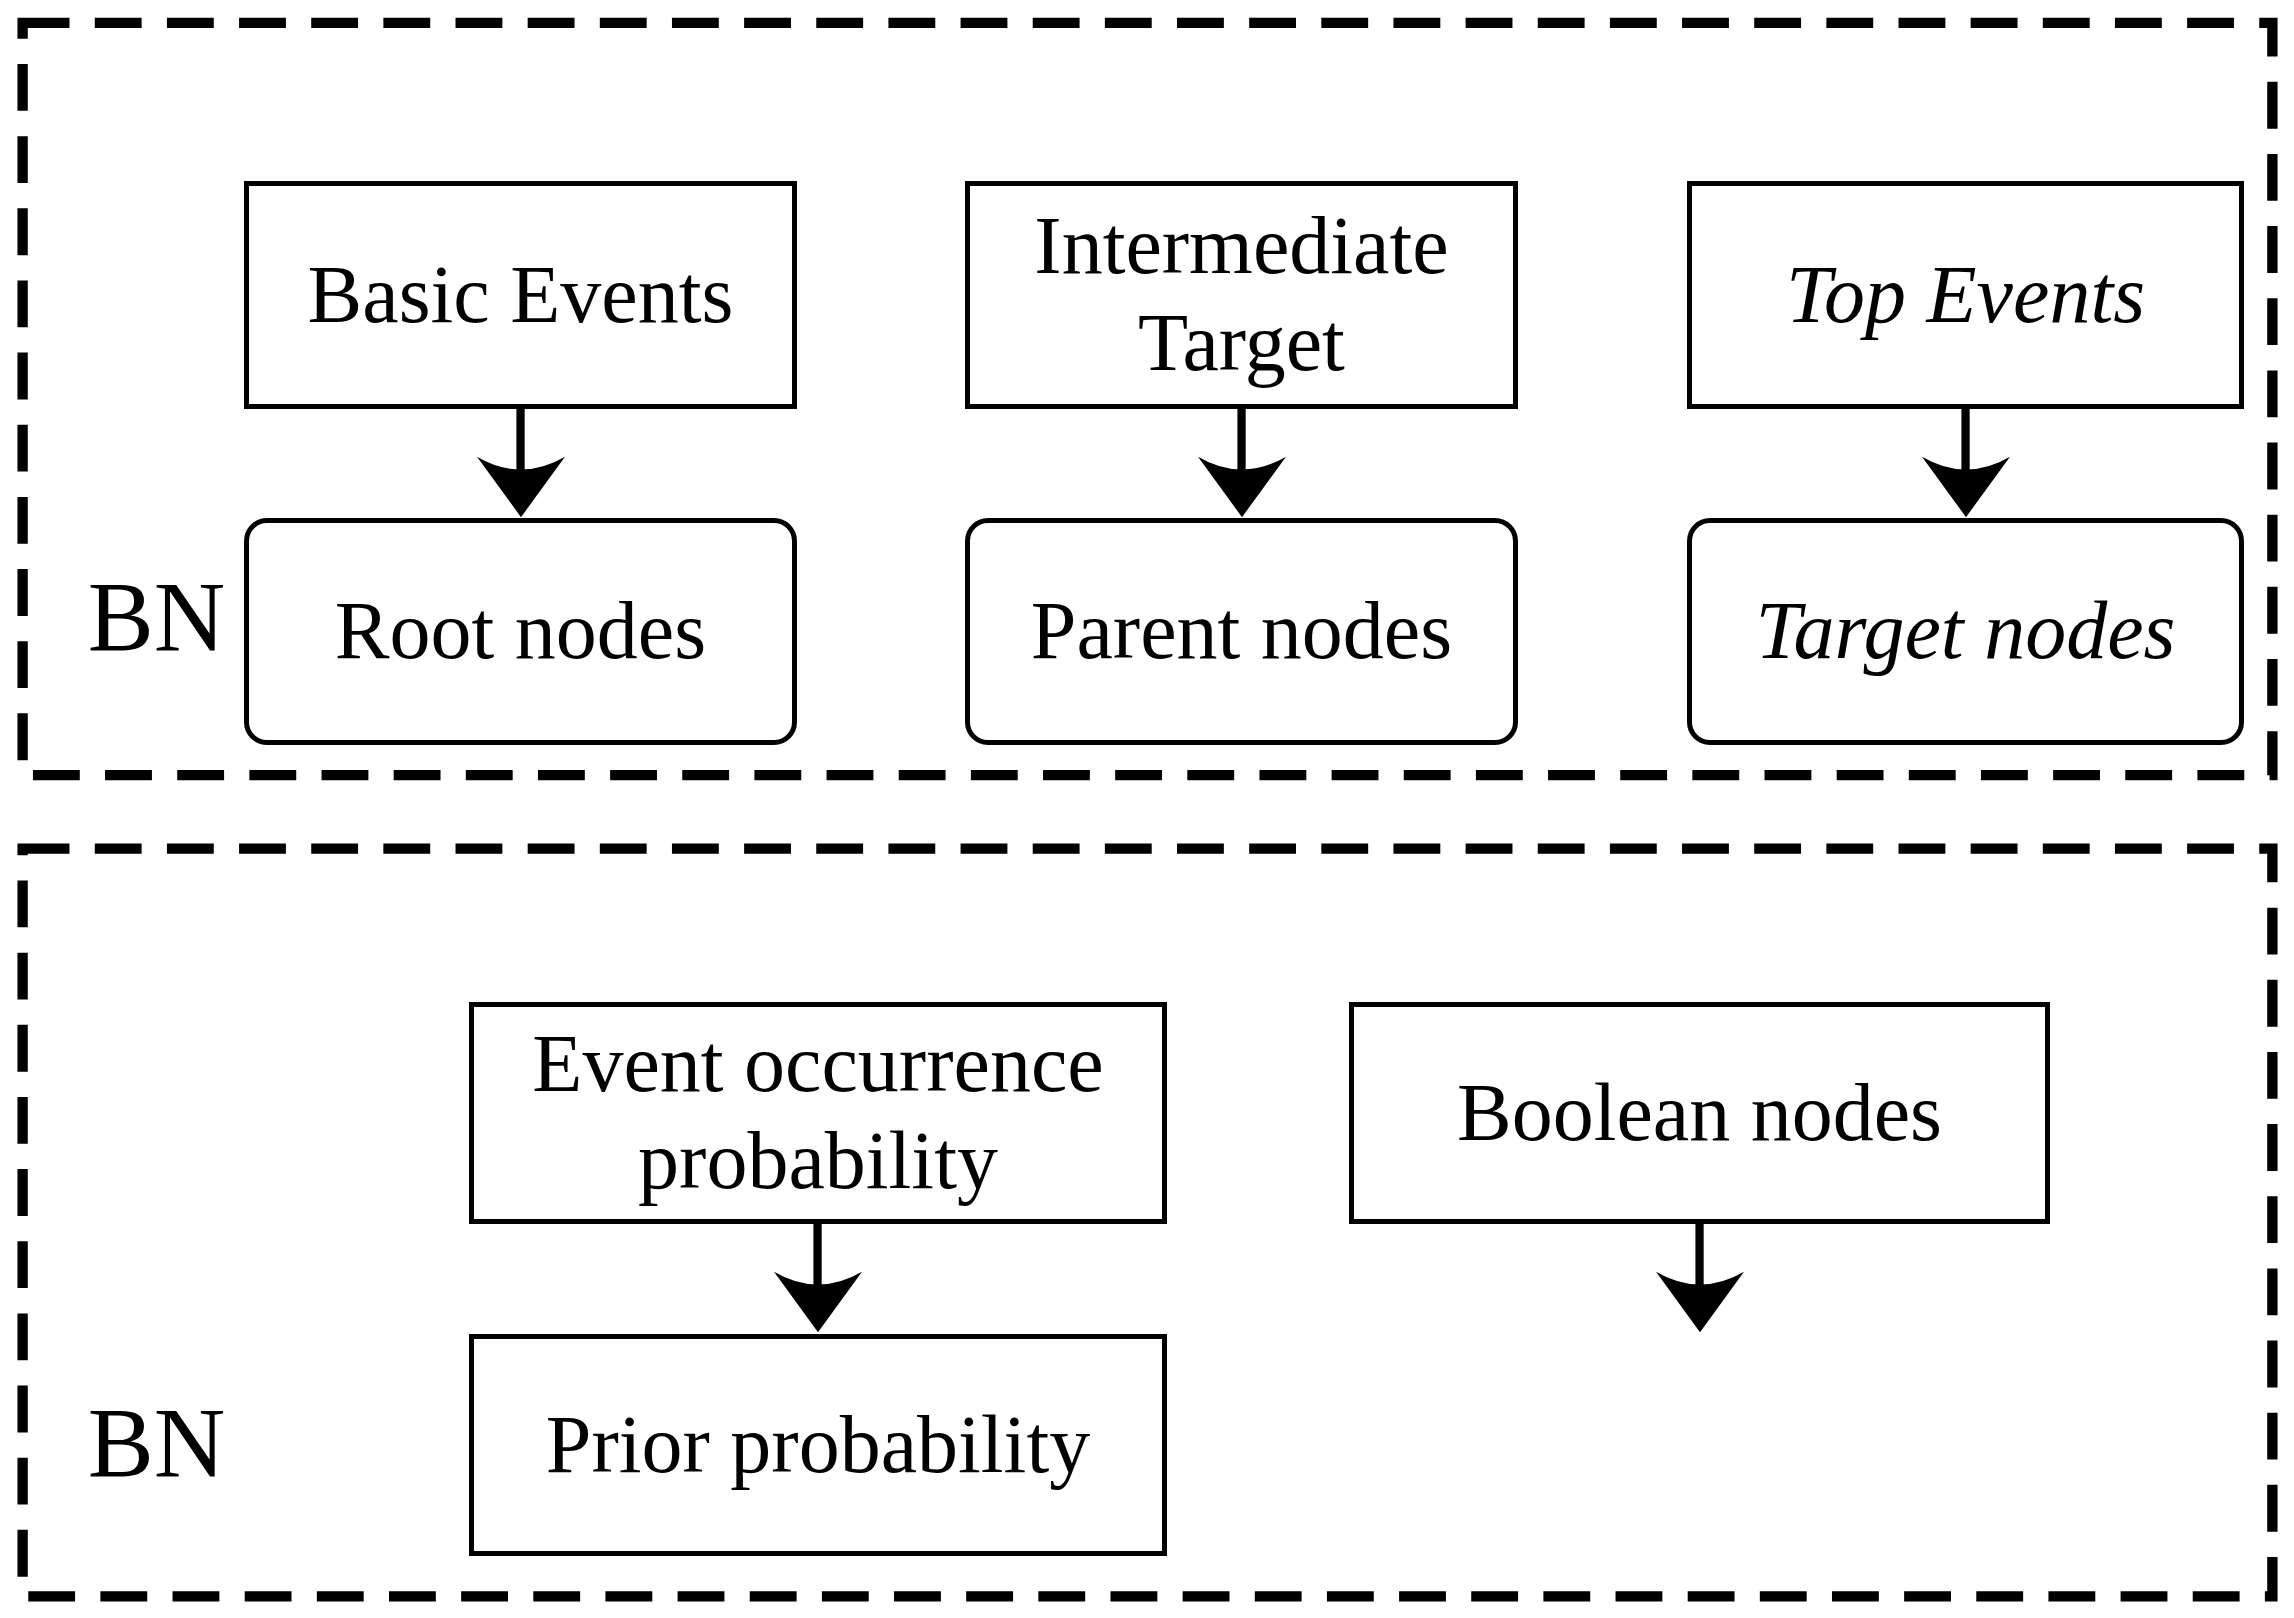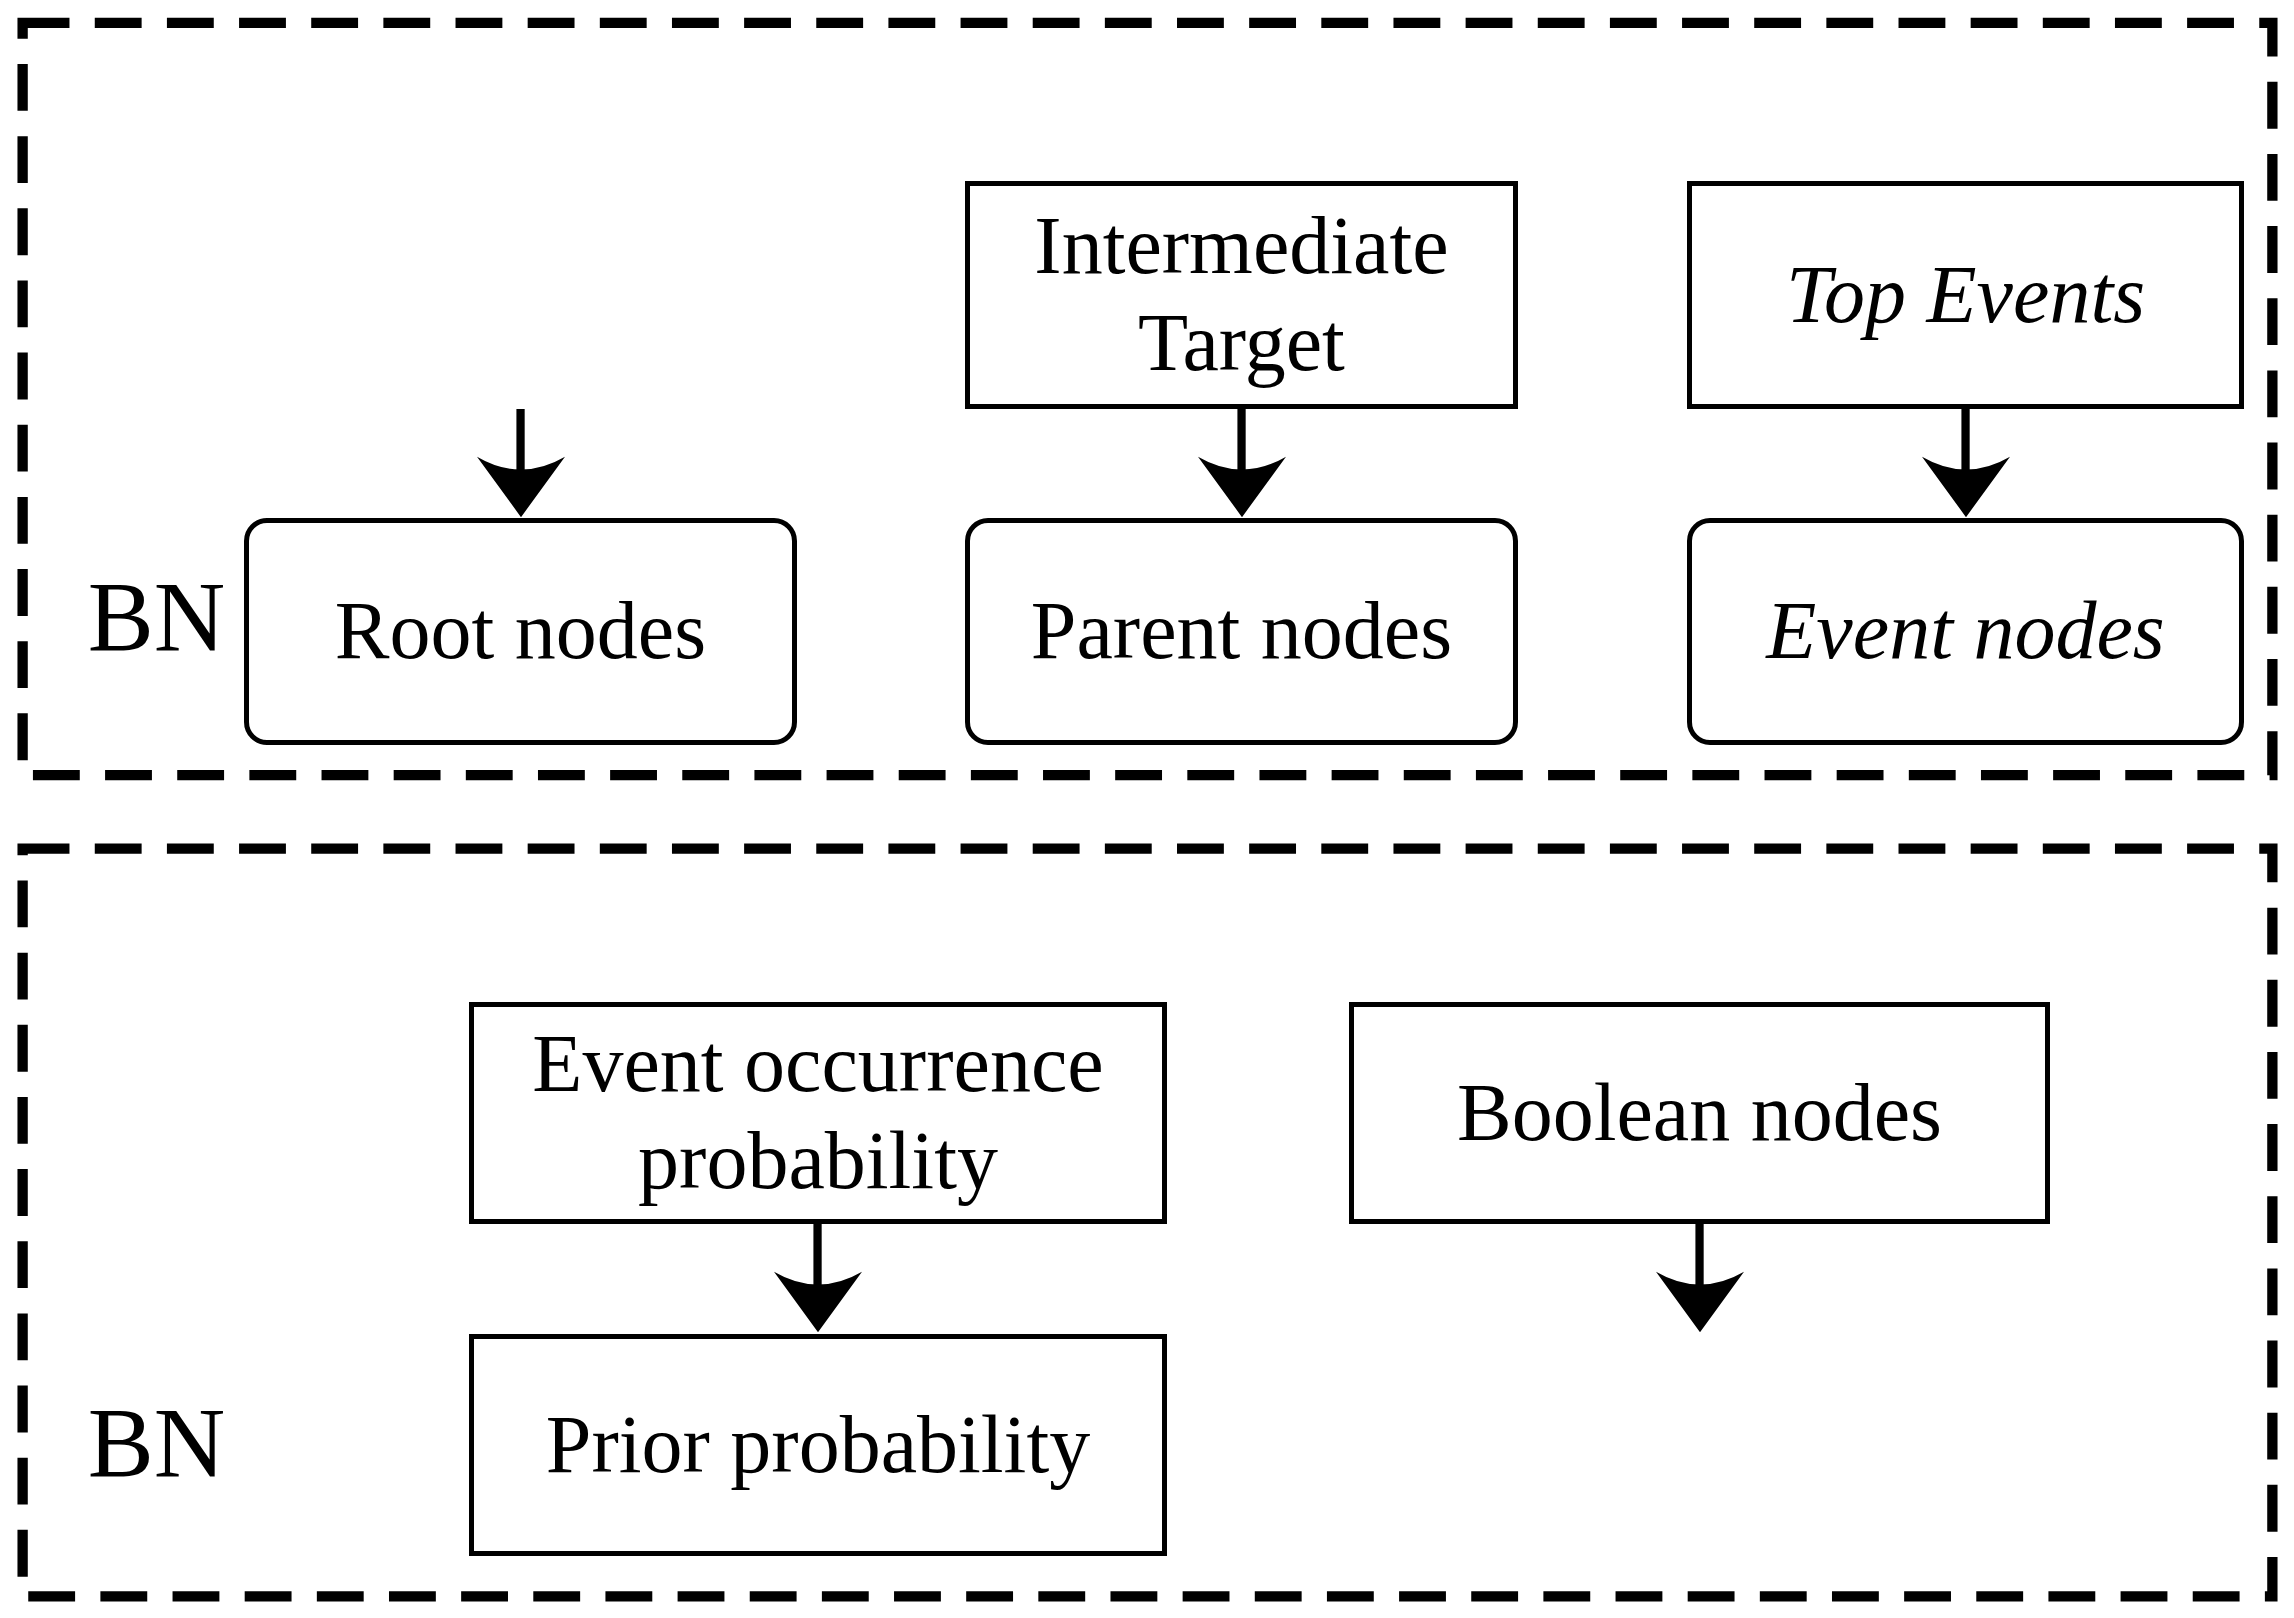--- a/index.html
+++ b/index.html
@@ -96,20 +96,21 @@
 <div class="page">
 
   <section class="panel panel1">
     <svg class="dash-border" viewBox="0 0 2413 815" aria-hidden="true">
       <rect x="6" y="6" width="2401" height="803"></rect>
     </svg>
 
     <div class="bn-label">BN</div>
 
     <div class="col col1">
+      <div class="box src-box">Basic Events</div>
       <svg class="arrow" viewBox="0 0 100 120" aria-hidden="true">
         <rect x="45" y="0" width="9" height="68"></rect>
         <path d="M2,52 Q50,80 98,52 L50,118 Z"></path>
       </svg>
       <div class="box tgt-box">Root nodes</div>
     </div>
 
     <div class="col col2">
       <div class="box src-box">Intermediate Target</div>
       <svg class="arrow" viewBox="0 0 100 120" aria-hidden="true">
@@ -118,21 +119,21 @@
       </svg>
       <div class="box tgt-box">Parent nodes</div>
     </div>
 
     <div class="col col3">
       <div class="box src-box">Top Events</div>
       <svg class="arrow" viewBox="0 0 100 120" aria-hidden="true">
         <rect x="45" y="0" width="9" height="68"></rect>
         <path d="M2,52 Q50,80 98,52 L50,118 Z"></path>
       </svg>
-      <div class="box tgt-box">Event nodes</div>
+      <div class="box tgt-box">Target nodes</div>
     </div>
   </section>
 
   <section class="panel panel2">
     <svg class="dash-border" viewBox="0 0 2413 810" aria-hidden="true">
       <rect x="6" y="6" width="2401" height="798"></rect>
     </svg>
 
     <div class="bn-label">BN</div>
 

